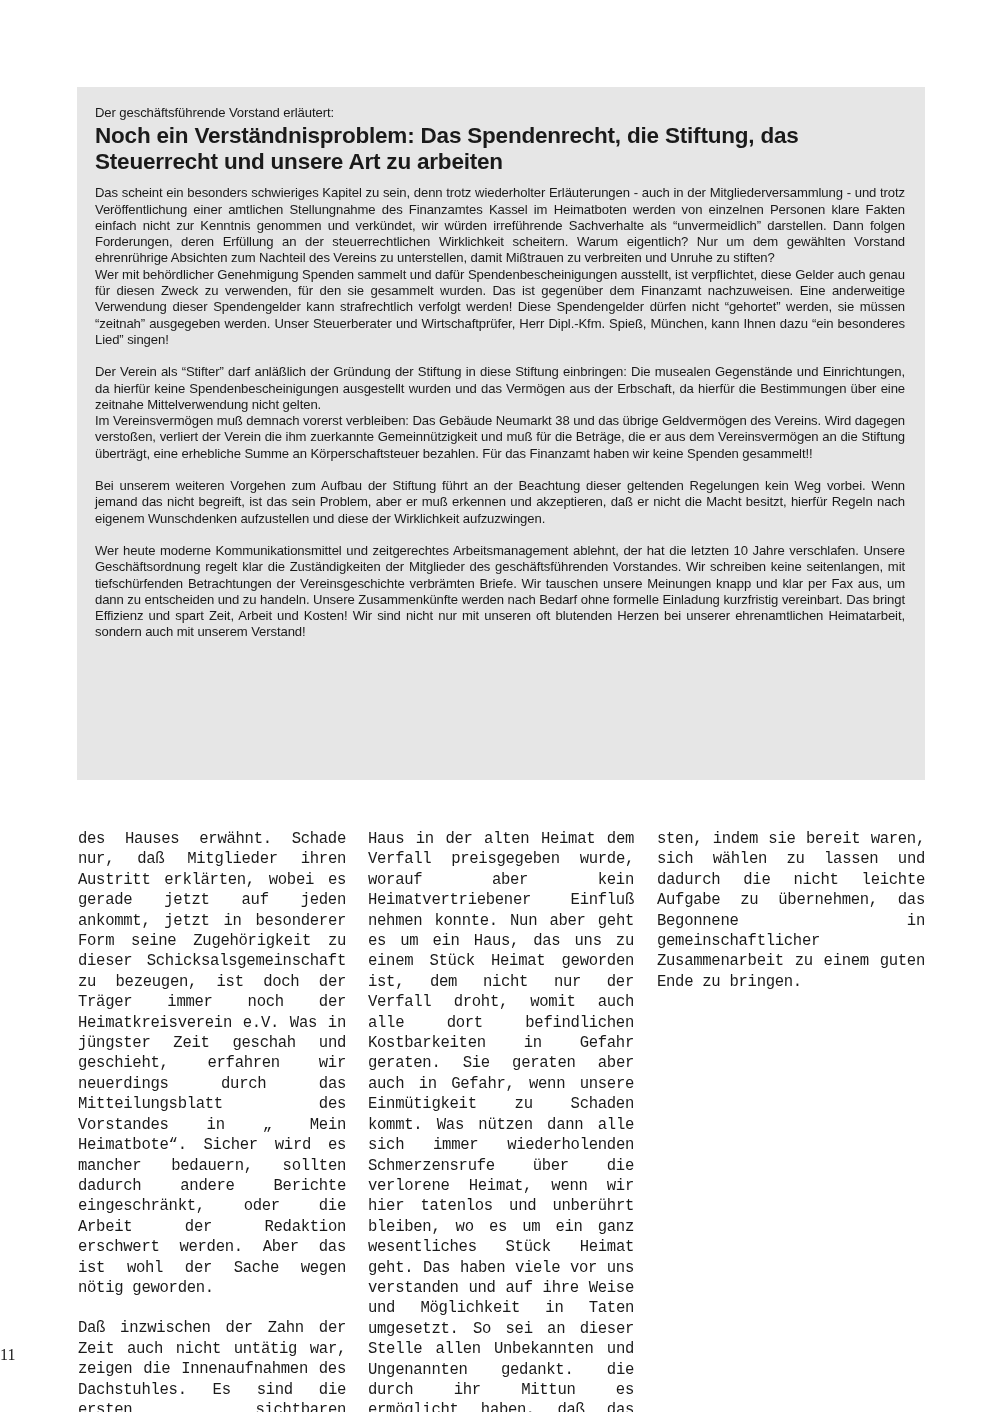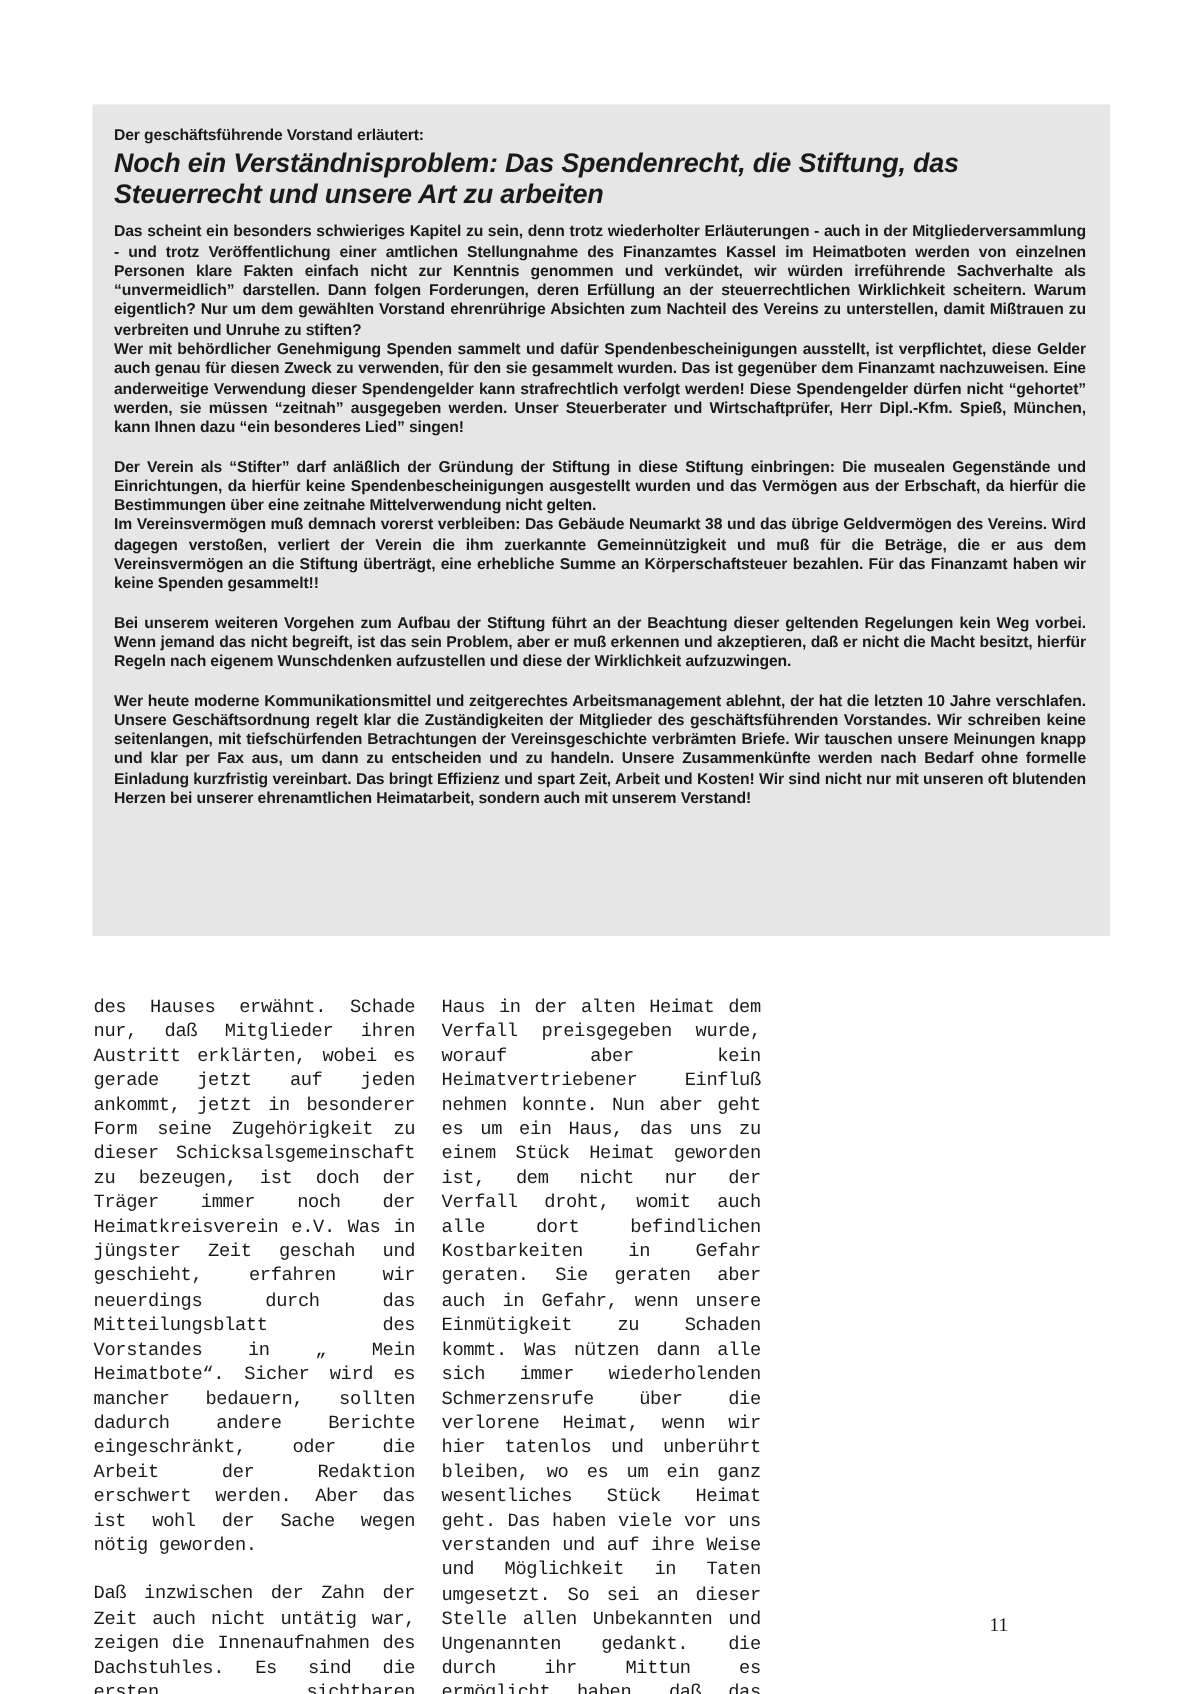--- a/index.html
+++ b/index.html
@@ -2,32 +2,32 @@
 <html><head>
 <meta charset="utf-8">
 <style>
   html, body { margin: 0; padding: 0; background: #ffffff; }
   body { width: 1000px; height: 1412px; position: relative; overflow: hidden;
          font-family: "Liberation Sans", sans-serif; color: #1a1a1a; }
   .box { position: absolute; left: 77px; top: 87px; width: 848px; height: 693px;
          background: #e6e6e6; box-sizing: border-box; padding: 18px 20px 0 18px; }
   .kicker { font-size: 14px; line-height: 16px; margin: 0; letter-spacing: -0.2px; }
   .headline { font-size: 22.5px; font-weight: bold; line-height: 26px; margin: 2px 0 0 0;
-              letter-spacing: -0.2px; font-style: italic; }
-  .box p { font-size: 13.1px; line-height: 16.3px; margin: 0; text-align: justify; letter-spacing: -0.1px; font-weight: bold; }
+              letter-spacing: -0.2px; }
+  .box p { font-size: 13.1px; line-height: 16.3px; margin: 0; text-align: justify; letter-spacing: -0.1px; }
   .box .gap { margin-top: 16px; }
   .box .first { margin-top: 10px; }
   .col { position: absolute; top: 829px; width: 268px; font-size: 15.6px; line-height: 20.4px;
          text-align: justify; letter-spacing: -0.3px; }
   .col p { margin: 0; font-family: Liberation Mono, monospace; }
   .col p + p { margin-top: 20px; }
   #col1 { left: 78px; }
   #col2 { left: 368px; width: 266px; }
   #col3 { left: 657px; }
-  .pagenum { position: absolute; top: 1346px; left: 0; width: 840px; text-align: right;
+  .pagenum { position: absolute; top: 1346px; left: 0; width: 840px; text-align: left;
              font-family: "Liberation Serif", serif; font-size: 16px; }
 </style>
 </head>
 <body>
 
 <div class="box">
   <p class="kicker">Der geschäftsführende Vorstand erläutert:</p>
   <h1 class="headline">Noch ein Verständnisproblem: Das Spendenrecht, die Stiftung, das Steuerrecht und unsere Art zu arbeiten</h1>
   <p class="first">Das scheint ein besonders schwieriges Kapitel zu sein, denn trotz wiederholter Erläuterungen - auch in der Mitgliederversammlung -  und trotz Veröffentlichung einer amtlichen Stellungnahme des Finanzamtes Kassel im Heimatboten werden von einzelnen Personen klare Fakten einfach nicht zur Kenntnis genommen und verkündet, wir würden irreführende Sachverhalte als “unvermeidlich” darstellen. Dann folgen Forderungen, deren Erfüllung an der steuerrechtlichen Wirklichkeit scheitern. Warum eigentlich? Nur um dem gewählten Vorstand ehrenrührige Absichten zum Nachteil des Vereins zu unterstellen, damit  Mißtrauen zu verbreiten und Unruhe zu stiften?</p>
   <p>Wer mit behördlicher Genehmigung Spenden sammelt und dafür Spendenbescheinigungen ausstellt, ist verpflichtet, diese Gelder auch genau für diesen Zweck zu verwenden, für den sie gesammelt wurden. Das ist gegenüber dem Finanzamt nachzuweisen. Eine anderweitige Verwendung dieser Spendengelder kann strafrechtlich verfolgt werden! Diese Spendengelder dürfen nicht “gehortet” werden, sie müssen “zeitnah” ausgegeben werden. Unser Steuerberater und Wirtschaftprüfer, Herr Dipl.-Kfm. Spieß, München, kann Ihnen dazu “ein besonderes Lied” singen!</p>
@@ -40,15 +40,16 @@
 <div class="col" id="col1">
   <p>des Hauses erwähnt. Schade nur, daß Mitglieder ihren Austritt erklärten, wobei es gerade jetzt auf jeden ankommt, jetzt in besonderer Form seine Zugehörigkeit zu dieser Schicksalsgemeinschaft zu bezeugen, ist doch der Träger immer noch der Heimatkreisverein e.V. Was in jüngster Zeit geschah und geschieht, erfahren wir neuerdings durch das Mitteilungsblatt des Vorstandes in „ Mein Heimatbote“. Sicher wird es mancher bedauern, sollten dadurch andere Berichte eingeschränkt, oder die Arbeit der Redaktion erschwert werden. Aber das ist wohl der Sache wegen nötig geworden.</p>
   <p>Daß inzwischen der Zahn der Zeit auch nicht untätig war, zeigen die Innenaufnahmen des Dachstuhles.  Es sind die ersten sichtbaren “Steuerberater“ für die noch lebenden Bewohner des Heimatkreises, die für sie um Hilfe rufen. Es sind Bilder, die uns veranschaulichen, wie gerade von oben manches</p>
 </div>
 
 <div class="col" id="col2">
   <p>Haus in der alten Heimat dem Verfall preisgegeben wurde, worauf aber kein Heimatvertriebener Einfluß nehmen konnte. Nun aber geht es um ein Haus, das uns zu einem Stück Heimat geworden ist, dem nicht nur der Verfall droht, womit auch alle dort befindlichen Kostbarkeiten in Gefahr geraten. Sie geraten aber auch in Gefahr, wenn unsere Einmütigkeit zu Schaden kommt. Was nützen dann alle sich immer wiederholenden Schmerzensrufe über die verlorene Heimat, wenn wir hier tatenlos und unberührt bleiben, wo es um ein ganz wesentliches Stück Heimat geht. Das haben viele vor uns verstanden und auf ihre Weise und Möglichkeit in Taten umgesetzt.  So sei an dieser Stelle allen Unbekannten und Ungenannten gedankt. die durch ihr Mittun es ermöglicht haben, daß das entstehen konnte, was wir hier vorfinden Aber nicht zuletzt sei jenen gedankt, die ihren besonderen Teil dadurch lei-</p>
 </div>
 
 <div class="col" id="col3">
+  <p>sten, indem sie bereit waren, sich wählen zu lassen und dadurch die nicht leichte Aufgabe zu übernehmen, das Begonnene in gemeinschaftlicher Zusammenarbeit zu einem guten Ende zu bringen.</p>
 </div>
 
 <div class="pagenum">11</div>
 
 </body></html>

